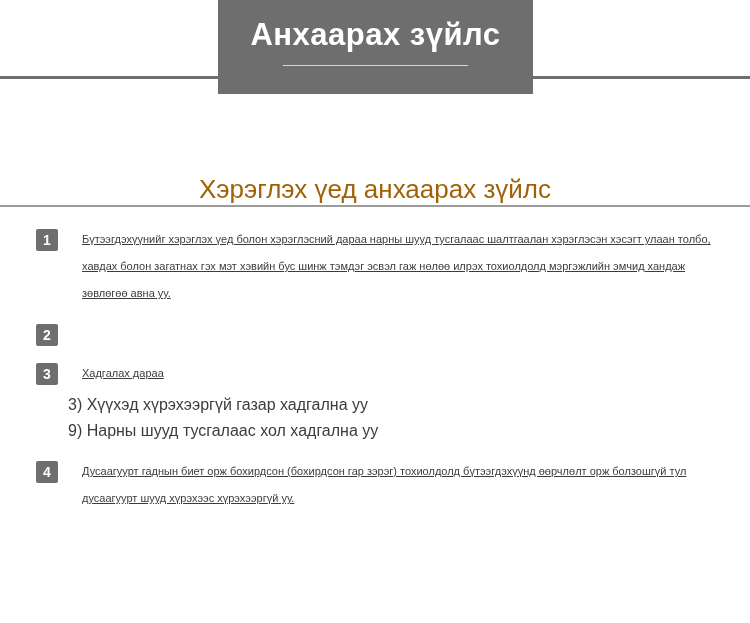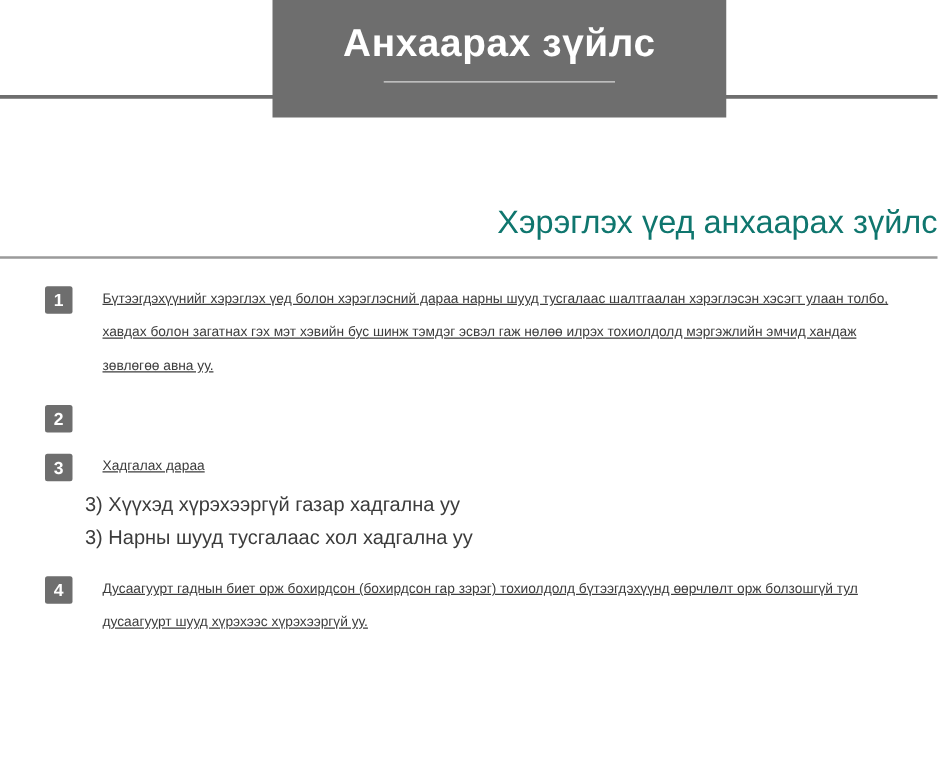--- a/index.html
+++ b/index.html
@@ -26,21 +26,21 @@
     left: 0;
     right: 0;
     top: 76px;
     height: 3px;
     background: #6e6e6e;
   }
   .header-tab {
     position: absolute;
     left: 218px;
     top: 0;
-    width: 363px;
+    width: 315px;
     height: 94px;
     background: #6e6e6e;
     box-sizing: border-box;
     display: flex;
     flex-direction: column;
     align-items: center;
     justify-content: flex-start;
   }
   .header-title {
     color: #ffffff;
@@ -64,24 +64,24 @@
     position: relative;
   }
   .section-title-row {
     position: relative;
     height: 44px;
   }
   .section-title {
     position: absolute;
     left: 0;
     right: 0;
-    top: 0;
-    text-align: right;
+    top: 12px;
+    text-align: center;
     font-size: 26px;
-    color: #0f766e;
+    color: #a16207;
     line-height: 34px;
     white-space: nowrap;
   }
   .section-rule {
     position: absolute;
     left: 0;
     right: 0;
     top: 45px;
     height: 2px;
     background: #9b9b9b;
@@ -158,21 +158,21 @@
     <div class="item">
       <div class="marker">2</div>
     </div>
 
     <div class="item">
       <div class="marker">3</div>
       <div class="item-content">
         <div class="item-body">Хадгалах дараа</div>
         <div class="subitems">
           <div class="subitem">3) Хүүхэд хүрэхээргүй газар хадгална уу</div>
-          <div class="subitem">3) Нарны шууд тусгалаас хол хадгална уу</div>
+          <div class="subitem">9) Нарны шууд тусгалаас хол хадгална уу</div>
         </div>
       </div>
     </div>
 
     <div class="item">
       <div class="marker">4</div>
       <div class="item-content">
         <div class="item-body">Дусаагуурт гаднын биет орж бохирдсон (бохирдсон гар зэрэг) тохиолдолд бүтээгдэхүүнд өөрчлөлт орж болзошгүй тул дусаагуурт шууд хүрэхээс хүрэхээргүй уу.</div>
       </div>
     </div>

